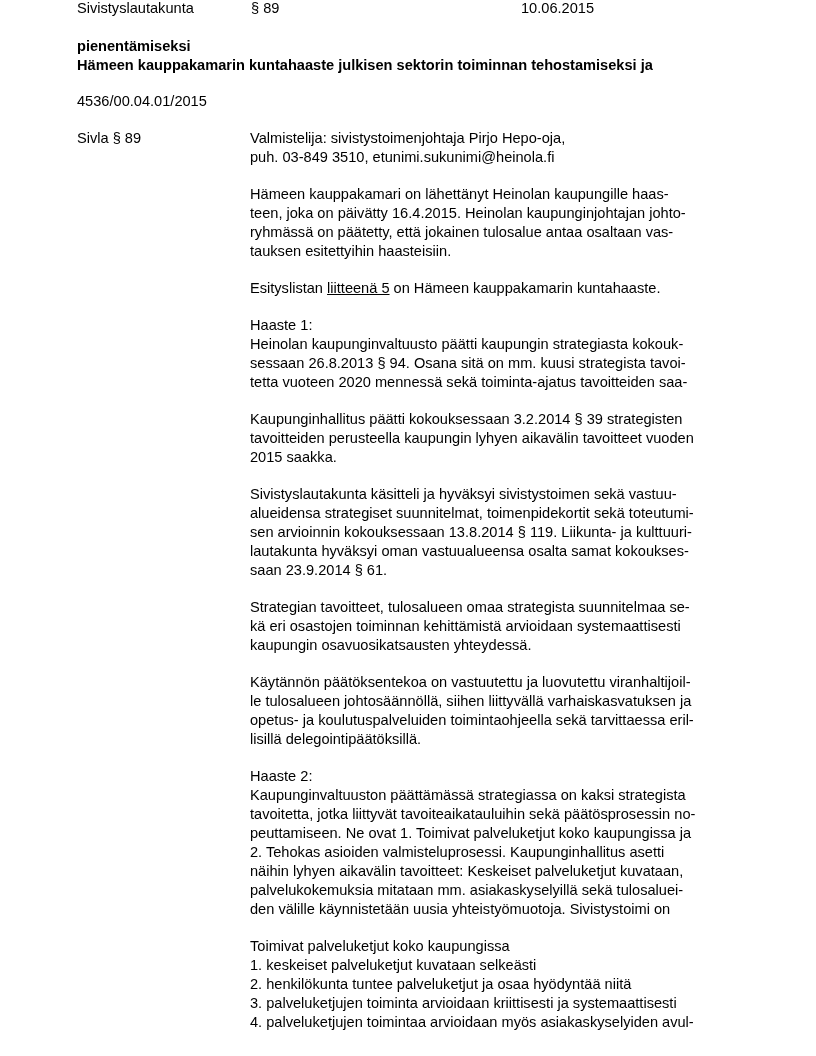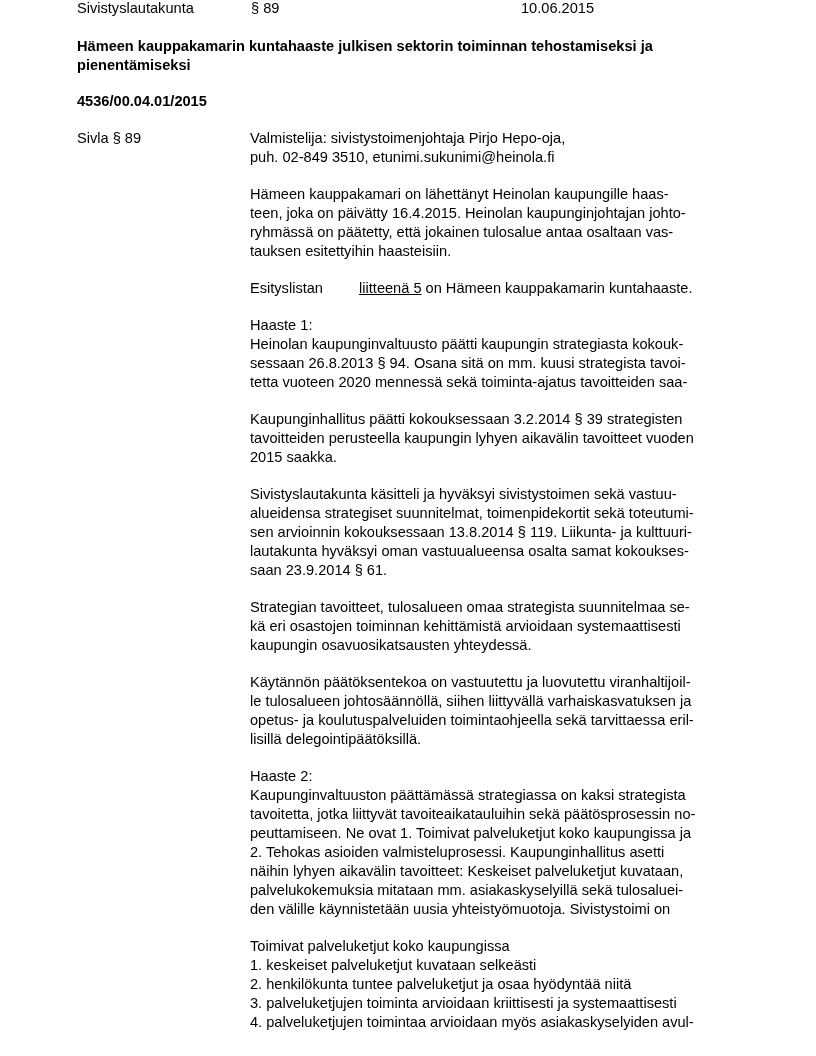--- a/index.html
+++ b/index.html
@@ -7,46 +7,46 @@
     width: 816px; height: 1056px; overflow: hidden; position: relative;
     font-family: "Liberation Sans", sans-serif; color: #000;
     font-size: 14.6px; line-height: 19px;
   }
   .abs { position: absolute; white-space: nowrap; }
   .hdr { top: -1px; }
   #h-org { left: 77px; }
   #h-par { left: 251px; }
   #h-date { left: 521px; }
   #title { left: 77px; top: 37px; font-weight: bold; width: 680px; white-space: normal; }
-  #ref { left: 77px; top: 92px; font-weight: bold; }
+  #ref { left: 77px; top: 92px; }
   #sivla { left: 77px; top: 129px; }
   #body { position: absolute; left: 250px; top: 129px; width: 500px; }
   .para { margin: 0 0 18px 0; }
   .line { display: block; white-space: nowrap; }
-  .u { text-decoration: underline; margin-left: 32px; }
+  .u { text-decoration: underline; }
 </style>
 </head>
 <body>
 
 <div class="abs hdr" id="h-org">Sivistyslautakunta</div>
 <div class="abs hdr" id="h-par">§ 89</div>
 <div class="abs hdr" id="h-date">10.06.2015</div>
 
 <div class="abs" id="title">
+  <span class="line">pienentämiseksi</span>
   <span class="line">Hämeen kauppakamarin kuntahaaste julkisen sektorin toiminnan tehostamiseksi ja</span>
-  <span class="line">pienentämiseksi</span>
 </div>
 
 <div class="abs" id="ref">4536/00.04.01/2015</div>
 <div class="abs" id="sivla">Sivla § 89</div>
 
 <div id="body">
   <div class="para">
     <span class="line">Valmistelija: sivistystoimenjohtaja Pirjo Hepo-oja,</span>
-    <span class="line">puh. 02-849 3510, etunimi.sukunimi@heinola.fi</span>
+    <span class="line">puh. 03-849 3510, etunimi.sukunimi@heinola.fi</span>
   </div>
 
   <div class="para">
     <span class="line">Hämeen kauppakamari on lähettänyt Heinolan kaupungille haas-</span>
     <span class="line">teen, joka on päivätty 16.4.2015. Heinolan kaupunginjohtajan johto-</span>
     <span class="line">ryhmässä on päätetty, että jokainen tulosalue antaa osaltaan vas-</span>
     <span class="line">tauksen esitettyihin haasteisiin.</span>
   </div>
 
   <div class="para">

